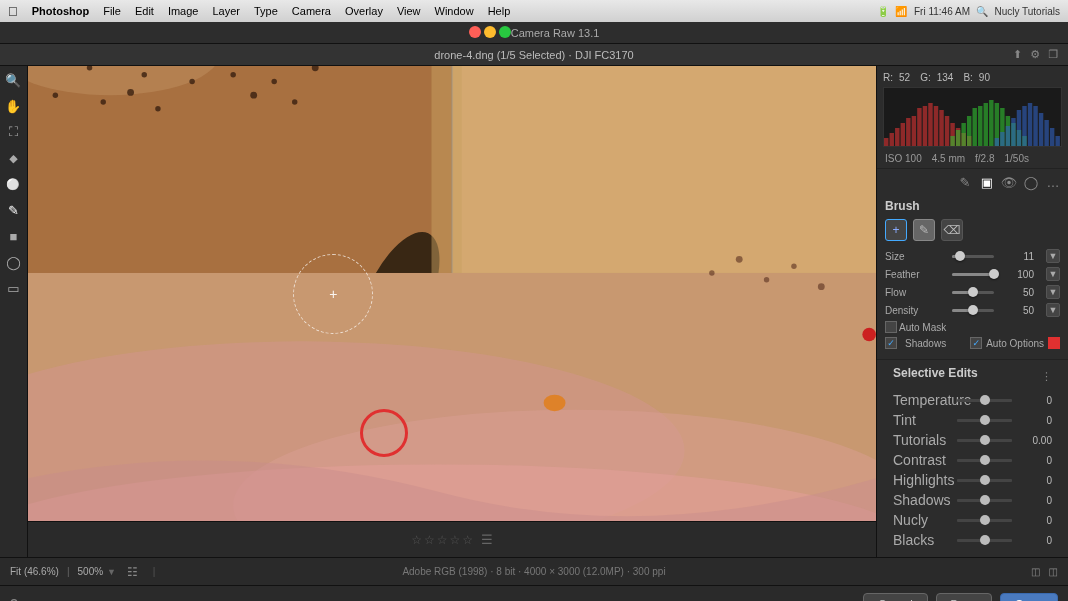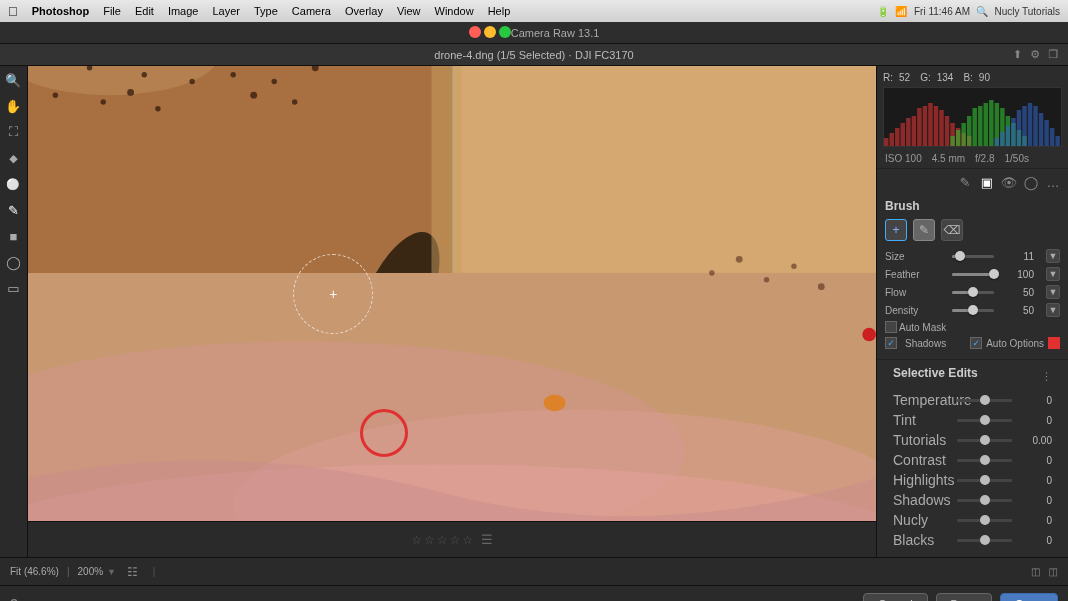--- a/index.html
+++ b/index.html
@@ -830,25 +830,28 @@
       <div class="zoom-icon" style="font-size:16px;">−</div>
 
     </div>
   </div>
 </div>
 
 <div id="status-bar">
   <div class="zoom-area">
     <span style="color:#aaa; cursor:pointer;">Fit (46.6%)</span>
     <span style="color:#666; margin:0 4px;">|</span>
-    <span style="cursor:pointer; color:#aaa;">200%</span>
+    <span style="cursor:pointer; color:#aaa;">500%</span>
     <span style="color:#666; cursor:pointer; font-size:9px;">▼</span>
   </div>
   <button class="icon-btn-sm">☷</button>
   <span style="color:#555; margin:0 4px;">|</span>
+  <div class="center-info">
+    <span>Adobe RGB (1998) · 8 bit · 4000 × 3000 (12.0MP) · 300 ppi</span>
+  </div>
   <div class="right-btns">
     <span style="color:#888; cursor:pointer;">◫</span>
     <span style="color:#888; cursor:pointer;">◫</span>
   </div>
 </div>
 
 <div id="bottom-buttons">
   <div style="display:flex; gap:6px;">
     <span style="color:#888; cursor:pointer; font-size:14px;">?</span>
   </div>

